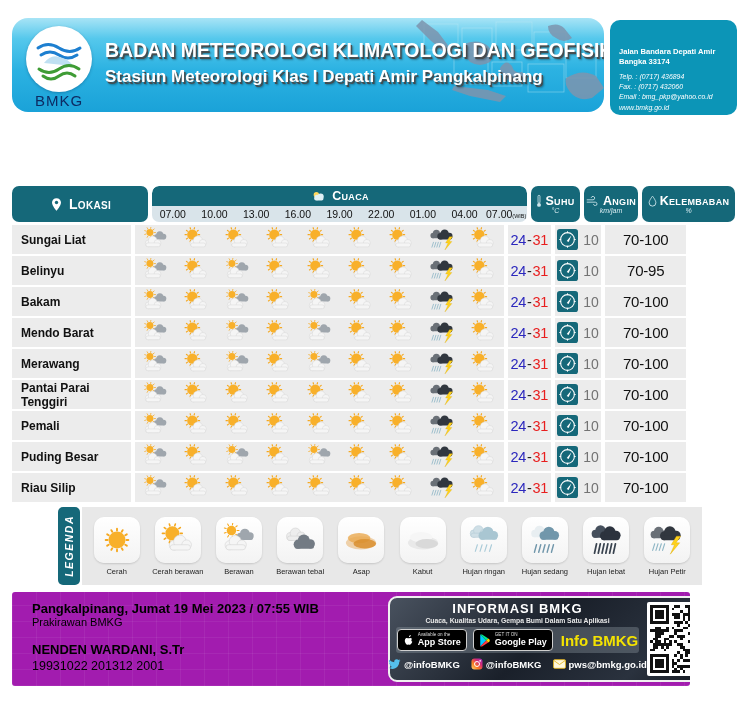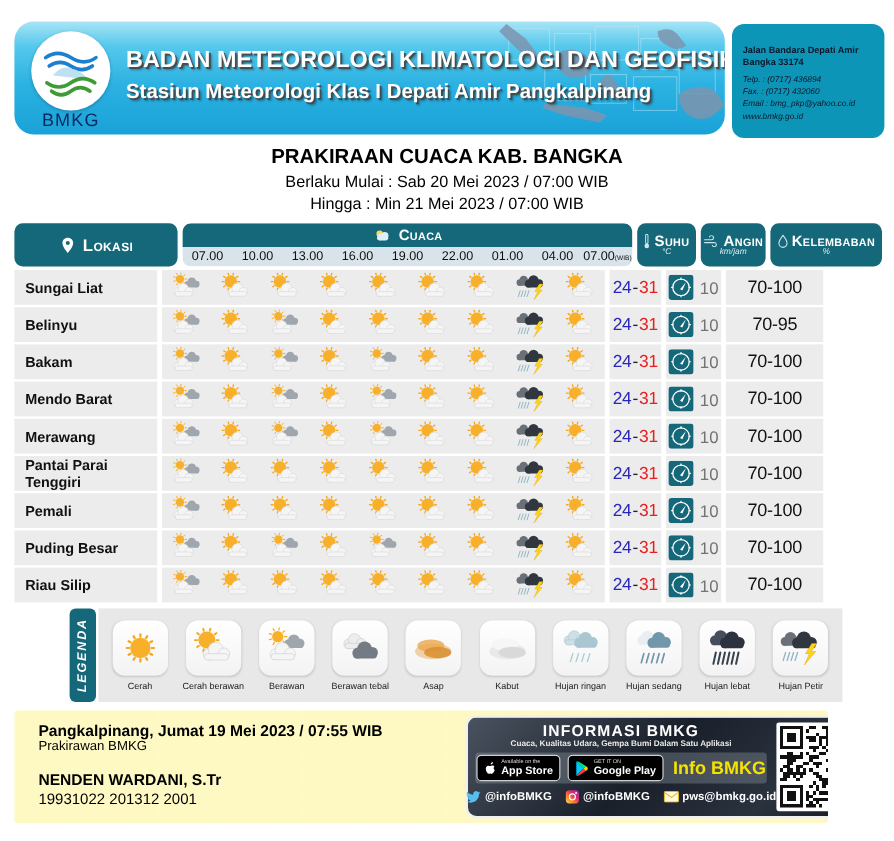--- a/index.html
+++ b/index.html
@@ -14,21 +14,21 @@
     display:flex;align-items:center;justify-content:center;box-shadow:0 1px 3px rgba(0,40,80,.3);}
   .logo-label{position:absolute;left:8px;top:74px;width:78px;text-align:center;font-weight:normal;
     font-size:15px;color:#0d2b63;letter-spacing:1px;}
   .b-line1{position:absolute;left:93px;top:21px;font-size:19.5px;font-weight:bold;color:#fff;white-space:nowrap;
     text-shadow:1.5px 1.5px 0 rgba(70,70,70,.9),2.5px 2.5px 2px rgba(0,0,0,.35);}
   .b-line2{position:absolute;left:93px;top:49px;font-size:17px;font-weight:bold;color:#fff;white-space:nowrap;
     text-shadow:1.5px 1.5px 0 rgba(70,70,70,.9),2.5px 2.5px 2px rgba(0,0,0,.35);}
 
   
   .contact{position:absolute;left:610px;top:20px;width:127px;height:95px;border-radius:10px;
-    background:#0c95b7;color:#0f172a;padding:17px 9px;box-sizing:border-box;}
+    background:#0c95b7;color:#ffffff;padding:27px 9px;box-sizing:border-box;}
   .contact .addr{font-size:7.6px;font-weight:bold;line-height:1.3;}
   .contact .det{font-size:6.9px;font-style:italic;line-height:1.5;margin-top:5px;}
 
   
   .title-wrap{position:absolute;left:0;top:121px;width:745px;text-align:center;color:#000;}
   .title-wrap h1{margin:0;font-size:17px;font-weight:bold;}
   .title-wrap .sub{font-size:13.5px;margin-top:3px;}
 
   
   .teal{background:#156879;color:#fff;}
@@ -69,21 +69,21 @@
   .legend-tab span{writing-mode:vertical-rl;transform:rotate(180deg);font-size:10.5px;font-weight:bold;
     font-style:italic;letter-spacing:1.5px;}
   .legend-strip{flex:1;background:#e8e8e8;margin-left:2px;display:flex;align-items:center;
     justify-content:space-around;padding:0 4px;}
   .legend-item{width:60px;display:flex;flex-direction:column;align-items:center;}
   .legend-tile{width:46px;height:46px;background:linear-gradient(180deg,#ffffff,#f3f3f3);border-radius:10px;
     display:flex;align-items:center;justify-content:center;box-shadow:0 1px 2px rgba(0,0,0,.15);}
   .legend-name{font-size:7.5px;color:#222;margin-top:4px;white-space:nowrap;}
 
   
-  .footer{position:absolute;left:12px;top:592px;width:678px;height:94px;border-radius:3px;background:#fef9c3;overflow:hidden;}
+  .footer{position:absolute;left:12px;top:592px;width:678px;height:94px;border-radius:3px;background:#a21caf;overflow:hidden;}
   .footer::before{content:"";position:absolute;inset:0;
     background:repeating-linear-gradient(0deg,rgba(255,255,255,.06) 0 1px,transparent 1px 16px),
                repeating-linear-gradient(90deg,rgba(255,255,255,.06) 0 1px,transparent 1px 24px);}
   .sig{position:absolute;left:20px;top:9px;color:#000;}
   .sig .l1{font-size:13px;font-weight:bold;}
   .sig .l2{font-size:11px;margin-top:0;}
   .sig .l3{font-size:13px;font-weight:bold;margin-top:14px;}
   .sig .l4{font-size:12.5px;margin-top:2px;}
 
   .info{position:absolute;left:376px;top:4px;width:343px;height:86px;border:2px solid #f0f0f0;border-radius:9px;
@@ -156,25 +156,20 @@
       <div>Bangka 33174</div>
     </div>
     <div class="det">
       <div>Telp.   : (0717) 436894</div>
       <div>Fax.    : (0717) 432060</div>
       <div>Email : bmg_pkp@yahoo.co.id</div>
       <div>www.bmkg.go.id</div>
     </div>
   </div>
 
-  <div class="title-wrap">
-    <h1>PRAKIRAAN CUACA KAB. BANGKA</h1>
-    <div class="sub">Berlaku Mulai : Sab 20 Mei 2023 / 07:00 WIB</div>
-    <div class="sub">Hingga : Min 21 Mei 2023 / 07:00 WIB</div>
-  </div>
 
   <div class="h-cell teal h-lokasi">
     <svg width="15" height="15" viewBox="0 0 24 24">
       <path d="M12 1.8c-4.2 0-7.2 3.1-7.2 7.1 0 5.3 7.2 13.3 7.2 13.3s7.2-8 7.2-13.3c0-4-3-7.1-7.2-7.1z" fill="#fff"></path>
       <circle cx="12" cy="8.8" r="2.7" fill="#156879"></circle>
     </svg>
     <span class="hdr-label">Lokasi</span>
   </div>
 
   <div class="h-cell h-cuaca">

